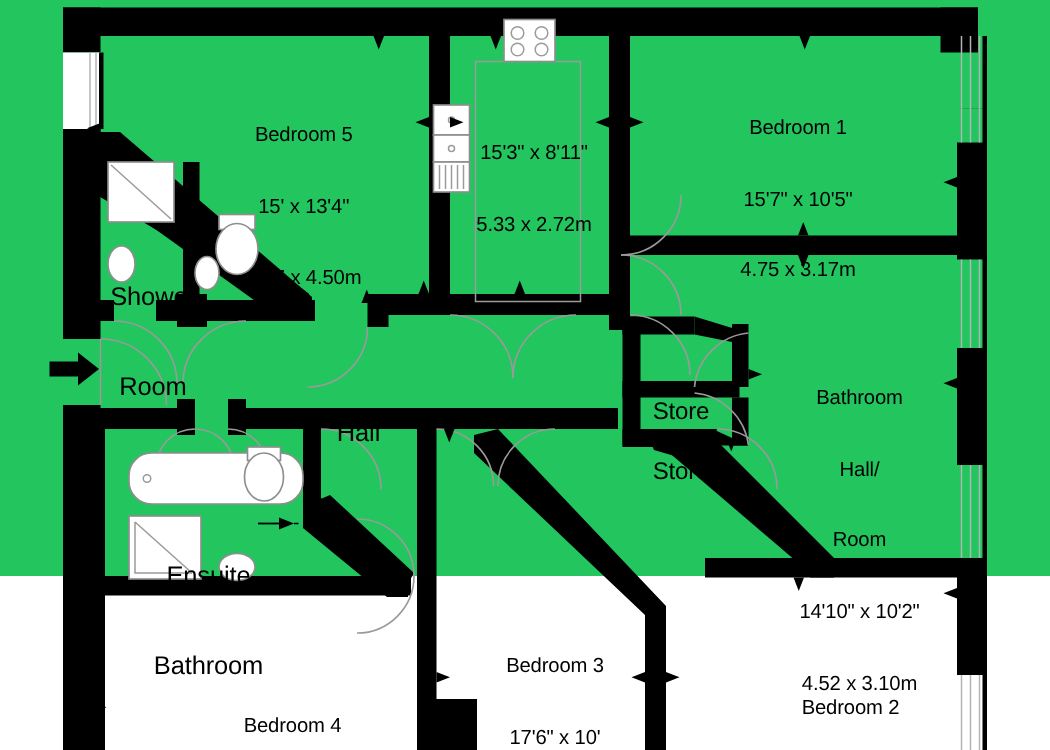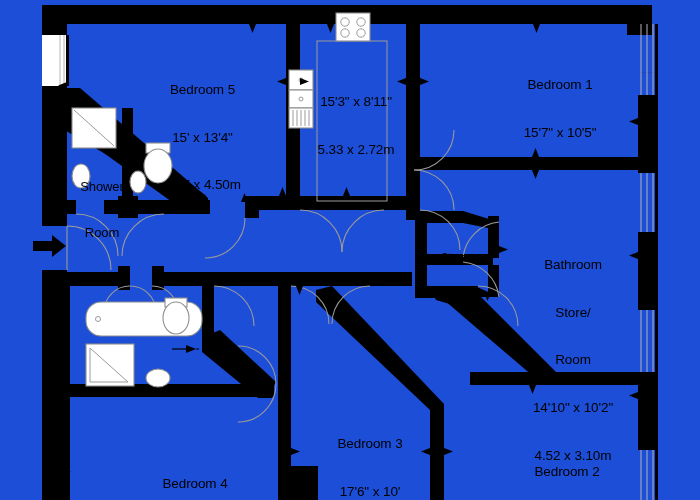--- a/index.html
+++ b/index.html
@@ -10,22 +10,22 @@
   }
   body {
     width: 700px;
     height: 500px;
     overflow: hidden;
     font-family: "Liberation Sans", sans-serif;
   }
   #plan-root {
     position: relative;
     width: 700px;
-    height: 500px;
-    background: #1d4ed8;
+    height: 384px;
+    background: #22c55e;
   }
   #plan-svg {
     position: absolute;
     left: 0;
     top: 0;
     width: 700px;
     height: 500px;
     display: block;
   }
   .room-label {
@@ -35,22 +35,22 @@
     font-family: "Liberation Sans", sans-serif;
     line-height: 1.18;
     white-space: pre;
     pointer-events: none;
     letter-spacing: -0.1px;
   }
   .room-label .ln {
     display: block;
   }
   .lbl-big { font-size: 13.5px; }
-  .lbl-mid { font-size: 13px; }
-  .lbl-sm  { font-size: 10px; font-weight: bold; }
+  .lbl-mid { font-size: 17px; }
+  .lbl-sm  { font-size: 16px; }
   .wall { fill: #000000; }
   .door-arc {
     fill: none;
     stroke: #9a9a9a;
     stroke-width: 1.1;
   }
   .fixture {
     fill: #ffffff;
     stroke: #8e8e8e;
     stroke-width: 1.1;
@@ -364,28 +364,29 @@
     <span class="ln">Bedroom 5</span>
     <span class="ln">15' x 13'4"</span>
     <span class="ln">4.57 x 4.50m</span>
   </div>
 
   <div class="room-label lbl-big" style="left:307px; top:62px; width:98px;">
     <span class="ln">15'3" x 8'11"</span>
     <span class="ln">5.33 x 2.72m</span>
   </div>
 
-  <div class="room-label lbl-big" style="left:495px; top:45px; width:130px;">
+  <div class="room-label lbl-big" style="left:467px; top:45px; width:130px;">
     <span class="ln">Bedroom 1</span>
     <span class="ln">15'7" x 10'5"</span>
+    <span class="ln">4.75 x 3.17m</span>
   </div>
 
   <div class="room-label lbl-big" style="left:525px; top:225px; width:96px;">
     <span class="ln">Bathroom</span>
-    <span class="ln">Store/</span>
+    <span class="ln">Hall/</span>
     <span class="ln">Room</span>
     <span class="ln">14'10" x 10'2"</span>
     <span class="ln">4.52 x 3.10m</span>
   </div>
 
   <div class="room-label lbl-big" style="left:300px; top:404px; width:140px;">
     <span class="ln">Bedroom 3</span>
     <span class="ln">17'6" x 10'</span>
     
   </div>
@@ -413,14 +414,18 @@
   </div>
 
   <div class="room-label lbl-sm" style="left:429px; top:228px; width:50px;">
     <span class="ln">Store</span>
   </div>
 
   <div class="room-label lbl-sm" style="left:429px; top:268px; width:50px;">
     <span class="ln">Store</span>
   </div>
 
+  <div class="room-label lbl-mid" style="left:97px; top:334px; width:84px;">
+    <span class="ln">Ensuite</span>
+    <span class="ln">Bathroom</span>
+  </div>
 
 </div>
 
 </body></html>

